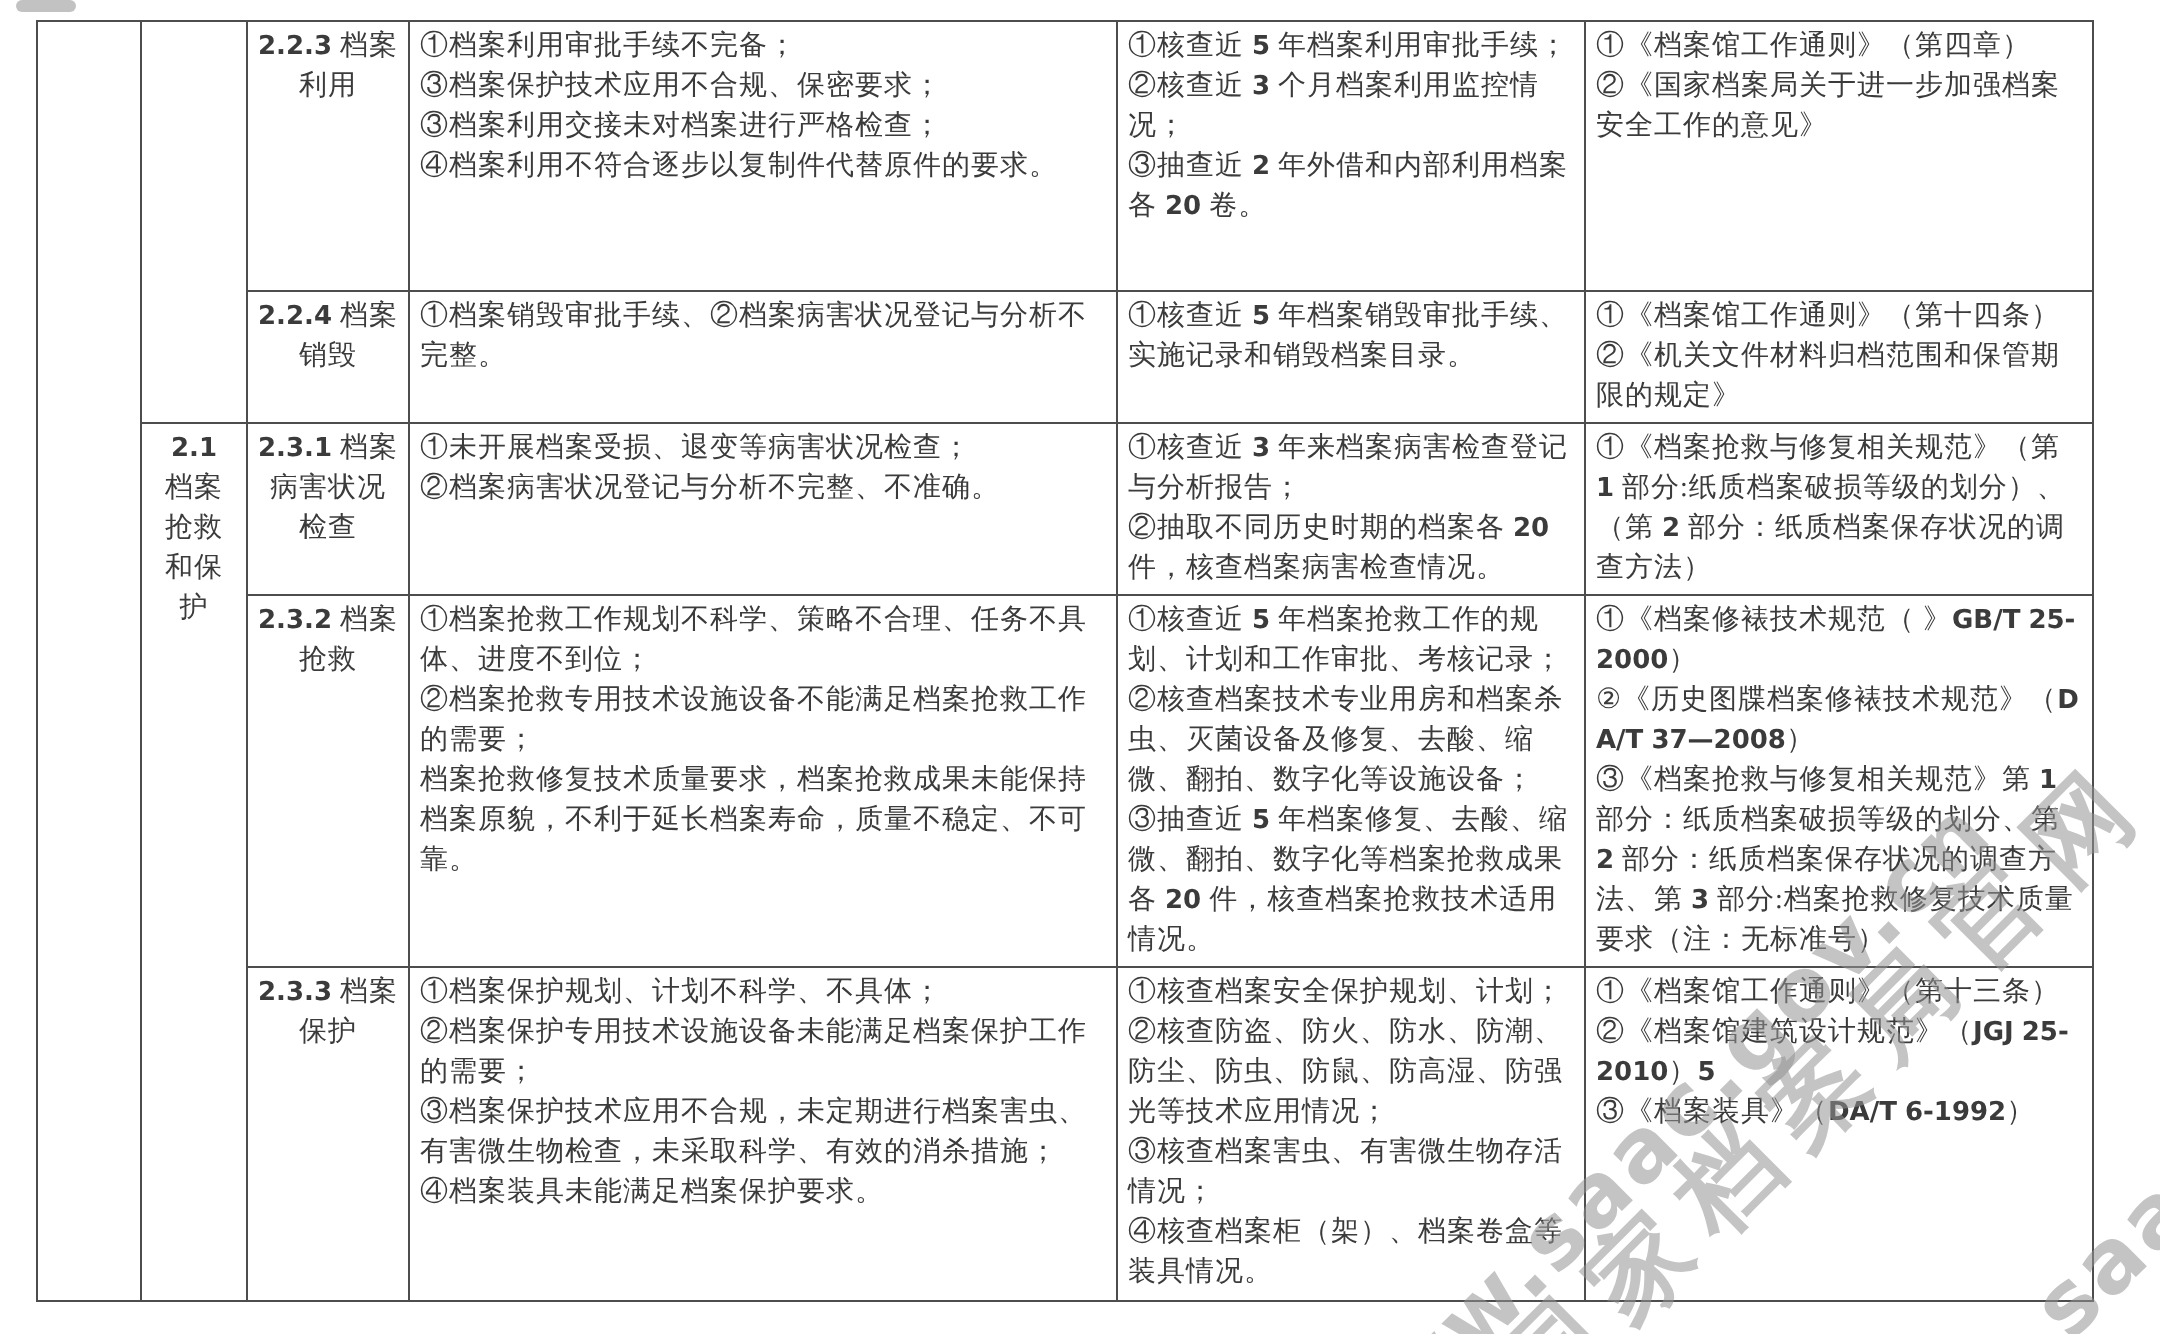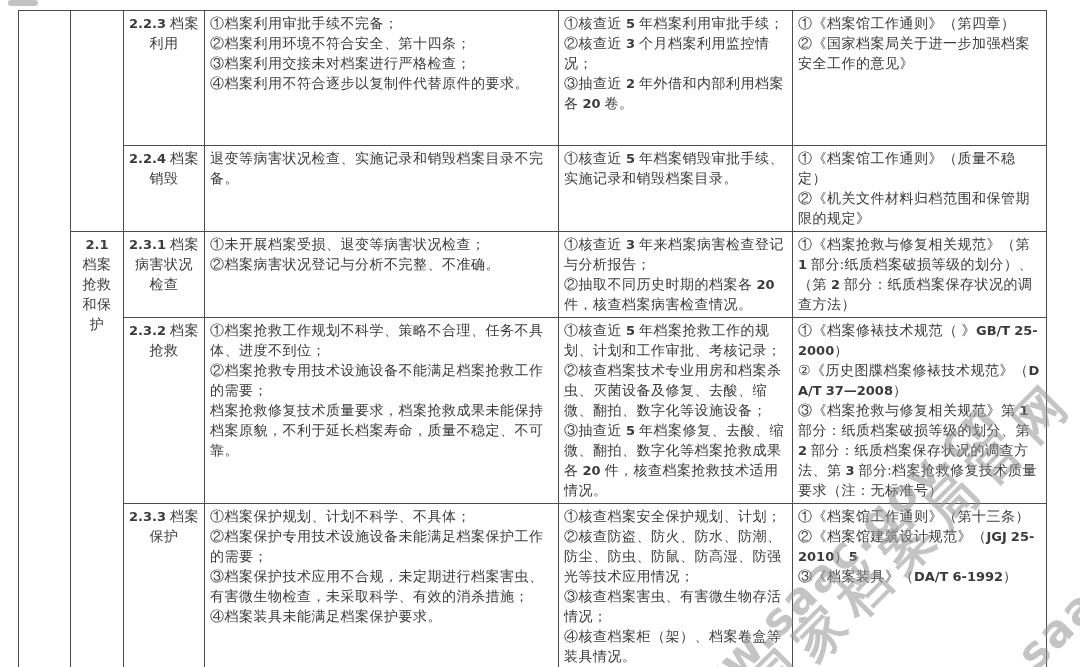--- a/index.html
+++ b/index.html
@@ -59,35 +59,35 @@
       <col style="width:234px">
       <col style="width:254px">
   </colgroup>
   <tbody>
       <tr class="r1">
     <td rowspan="5"></td>
     <td rowspan="2"></td>
     <td class="item"><b>2.2.3</b> 档案
 利用</td>
     <td>①档案利用审批手续不完备；
-②档案利用环境不符合安全、第十四条；
+③档案保护技术应用不合规、保密要求；
 ③档案利用交接未对档案进行严格检查；
 ④档案利用不符合逐步以复制件代替原件的要求。</td>
     <td>①核查近 <b>5</b> 年档案利用审批手续；
 ②核查近 <b>3</b> 个月档案利用监控情况；
 ③抽查近 <b>2</b> 年外借和内部利用档案各 <b>20</b> 卷。</td>
     <td>①《档案馆工作通则》（第四章）
 ②《国家档案局关于进一步加强档案安全工作的意见》</td>
   </tr>
   <tr class="r2">
     <td class="item"><b>2.2.4</b> 档案
 销毁</td>
-    <td>退变等病害状况检查、实施记录和销毁档案目录不完备。</td>
+    <td>①档案销毁审批手续、②档案病害状况登记与分析不完整。</td>
     <td>①核查近 <b>5</b> 年档案销毁审批手续、实施记录和销毁档案目录。</td>
-    <td>①《档案馆工作通则》（质量不稳定）
+    <td>①《档案馆工作通则》（第十四条）
 ②《机关文件材料归档范围和保管期限的规定》</td>
   </tr>
   <tr class="r3">
     <td rowspan="3" class="section"><b>2.1</b>
 档案
 抢救
 和保
 护</td>
     <td class="item"><b>2.3.1</b> 档案
 病害状况

